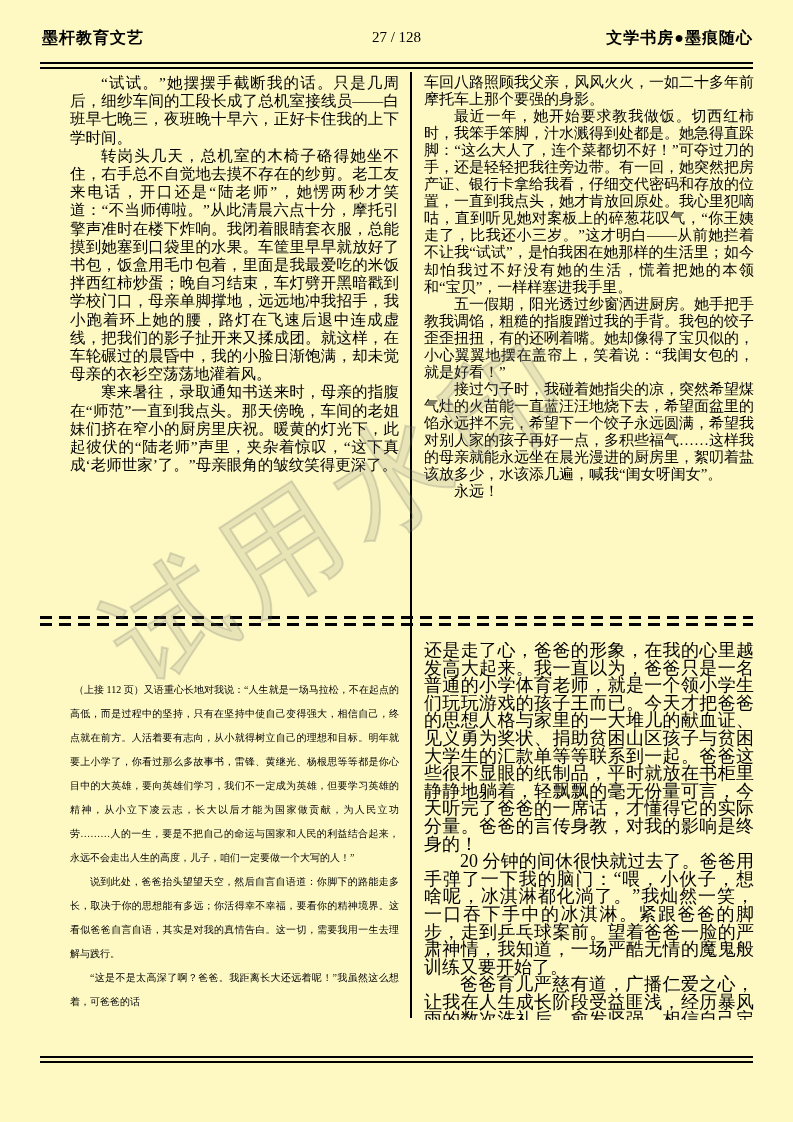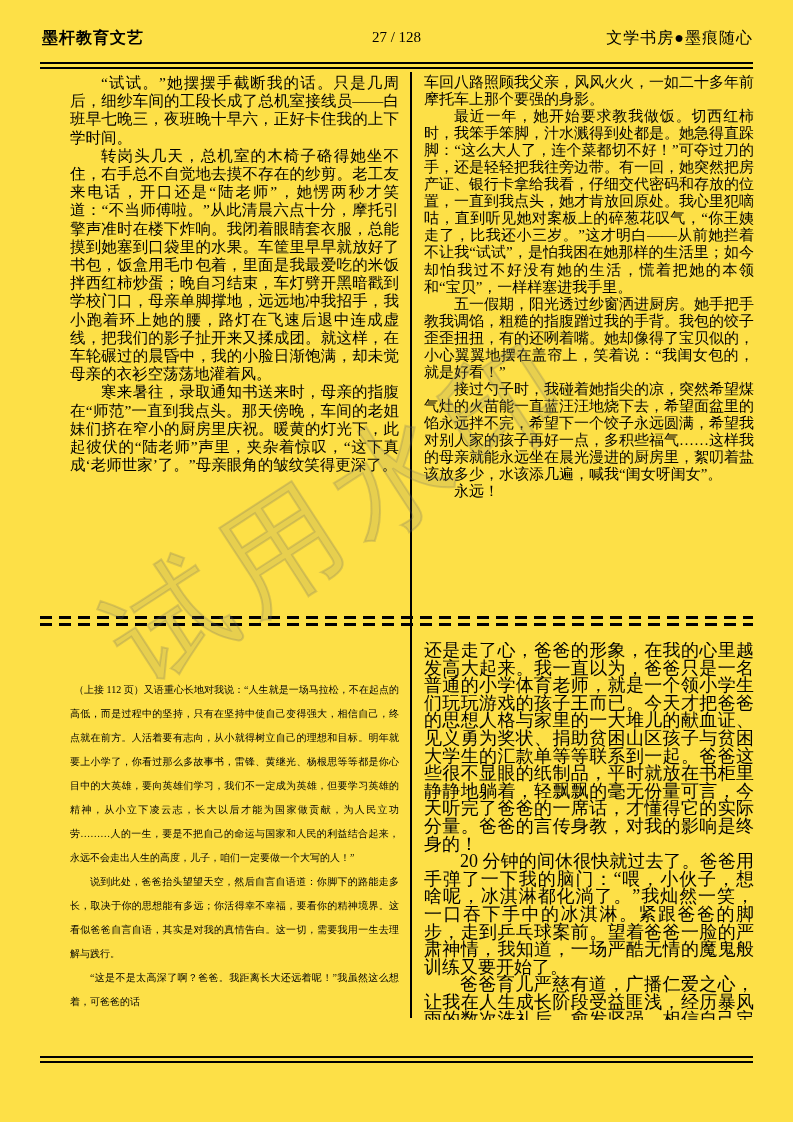--- a/index.html
+++ b/index.html
@@ -1,25 +1,25 @@
 <!DOCTYPE html>
 <html><head>
 <meta charset="utf-8">
 <style>
   html,body{margin:0;padding:0;background:#e8e8e8;}
   .page{
     position:relative;width:793px;height:1122px;margin:0 auto;
-    background:#fde047;color:#000;overflow:hidden;
+    background:#fef9c3;color:#000;overflow:hidden;
     font-family:"Liberation Serif","DejaVu Serif",serif;
   }
   
   .hdr{position:absolute;top:26px;left:40px;width:713px;height:26px;font-size:16px;}
   .hdr .left{position:absolute;left:2px;top:2px;font-weight:bold;letter-spacing:1px;}
   .hdr .center{position:absolute;left:50%;transform:translateX(-50%);top:3px;font-size:15px;}
-  .hdr .right{position:absolute;right:0;top:2px;font-weight:normal;letter-spacing:1px;}
+  .hdr .right{position:absolute;right:0;top:2px;font-weight:bold;letter-spacing:1px;}
   
   .dbl{position:absolute;left:40px;width:713px;height:3px;
        border-top:2px solid #000;border-bottom:2px solid #000;}
   .hdr-rule{top:62px;}
   .foot-rule{top:1056px;}
   .v-rule{position:absolute;left:410px;top:72px;width:2px;height:946px;background:#000;}
   .mid-rule{position:absolute;left:40px;top:616px;width:713px;height:10px;
     background:
       repeating-linear-gradient(90deg,#000 0 12px,transparent 12px 19px) top left/100% 3px no-repeat,
       repeating-linear-gradient(90deg,#000 0 12px,transparent 12px 19px) bottom left/100% 3px no-repeat;}

